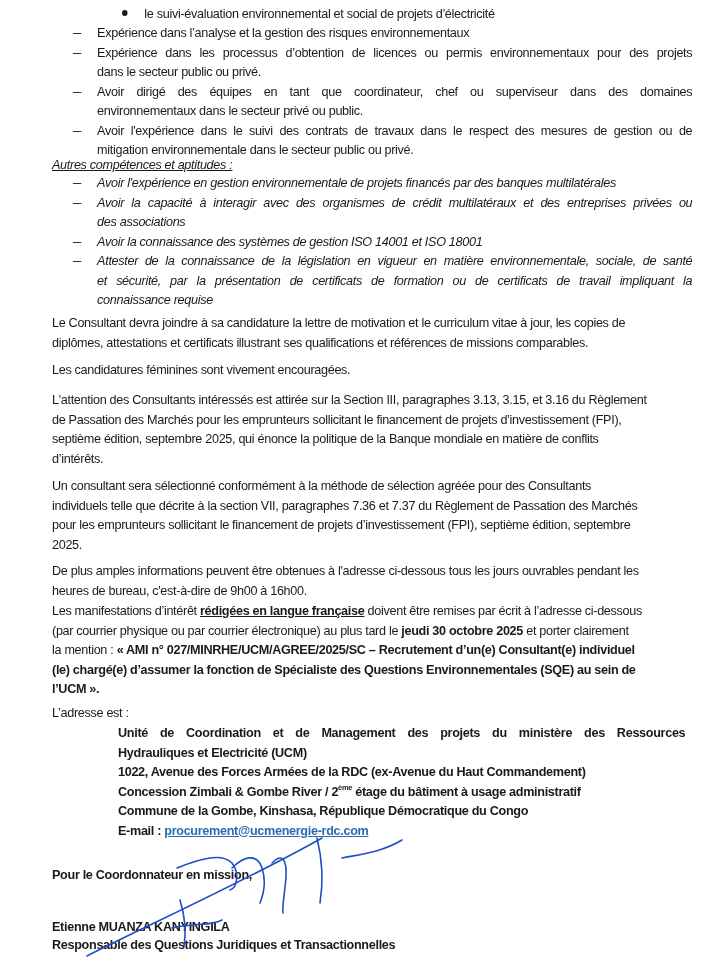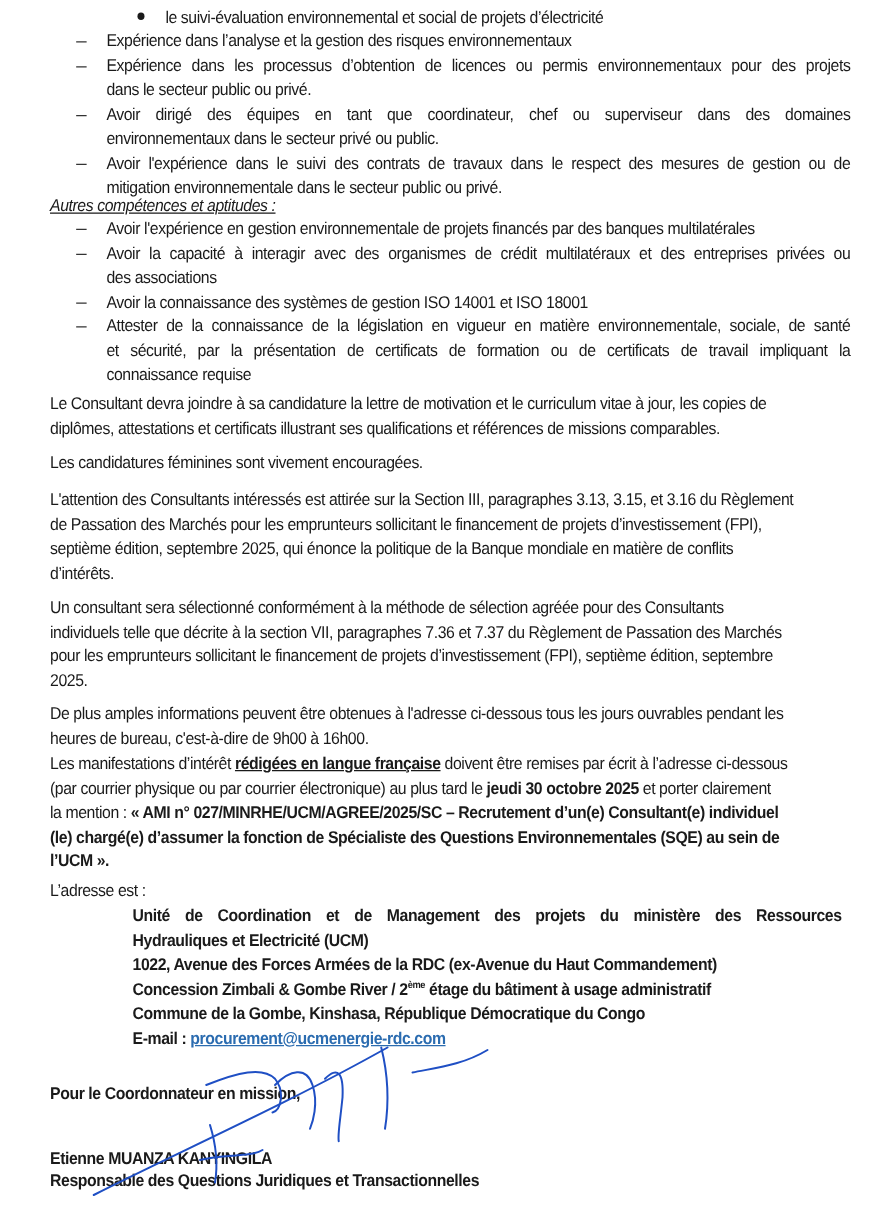--- a/index.html
+++ b/index.html
@@ -1,20 +1,20 @@
 <!DOCTYPE html>
 <html><head>
   <meta charset="utf-8">
   <style>
     html, body { margin: 0; padding: 0; background: #ffffff; }
     body {
       width: 711px; height: 965px; overflow: hidden; position: relative;
       font-family: "Liberation Sans", sans-serif; color: #1a1a1a;
     }
-    .page { position: absolute; left: 0; top: 0; width: 573px; height: 965px; }
+    .page { position: absolute; left: 12px; top: 0; width: 573px; height: 965px; }
     .t { font-size: 13.6px; line-height: 19.5px; letter-spacing: -0.35px; transform: scaleX(0.93); transform-origin: left top; }
     .sub-bullet { position: absolute; left: 110px; top: 4px; width: 580px; }
     .sub-bullet .dot { position: absolute; left: 0; top: 6px; width: 6px; height: 6px; border-radius: 50%; background: #1a1a1a; }
     .sub-bullet .txt { position: absolute; left: 24px; top: 0; white-space: nowrap; }
     .dash-list { position: absolute; left: 60px; width: 640px; }
     .dash-item { position: relative; padding-left: 27px; width: 610px; }
     .dash-item .dash { position: absolute; left: 0; top: 0; width: 12px; }
     .dash-item .dash::before { content: ""; position: absolute; left: 1px; top: 10px; width: 9px; height: 1px; background: #333; }
     .dash-item .txt { display: block; text-align: justify; width: 640px; }
     .heading { position: absolute; left: 40px; top: 155px; font-style: italic; text-decoration: underline; white-space: nowrap; }
@@ -56,21 +56,21 @@
     </div>
     <div class="dash-item t">
       <span class="dash"></span>
       <span class="txt" style="text-align:justify;text-align-last:justify;">Avoir l'expérience dans le suivi des contrats de travaux dans le respect des mesures de gestion ou de</span>
       <span class="txt">mitigation environnementale dans le secteur public ou privé.</span>
     </div>
   </div>
 
   <div class="heading t">Autres compétences et aptitudes :</div>
 
-  <div class="dash-list" style="top:173px;">
+  <div class="dash-list" style="top:173px;font-style:italic;">
     <div class="dash-item t">
       <span class="dash"></span>
       <span class="txt">Avoir l'expérience en gestion environnementale de projets financés par des banques multilatérales</span>
     </div>
     <div class="dash-item t">
       <span class="dash"></span>
       <span class="txt" style="text-align:justify;text-align-last:justify;">Avoir la capacité à interagir avec des organismes de crédit multilatéraux et des entreprises privées ou</span>
       <span class="txt">des associations</span>
     </div>
     <div class="dash-item t">

